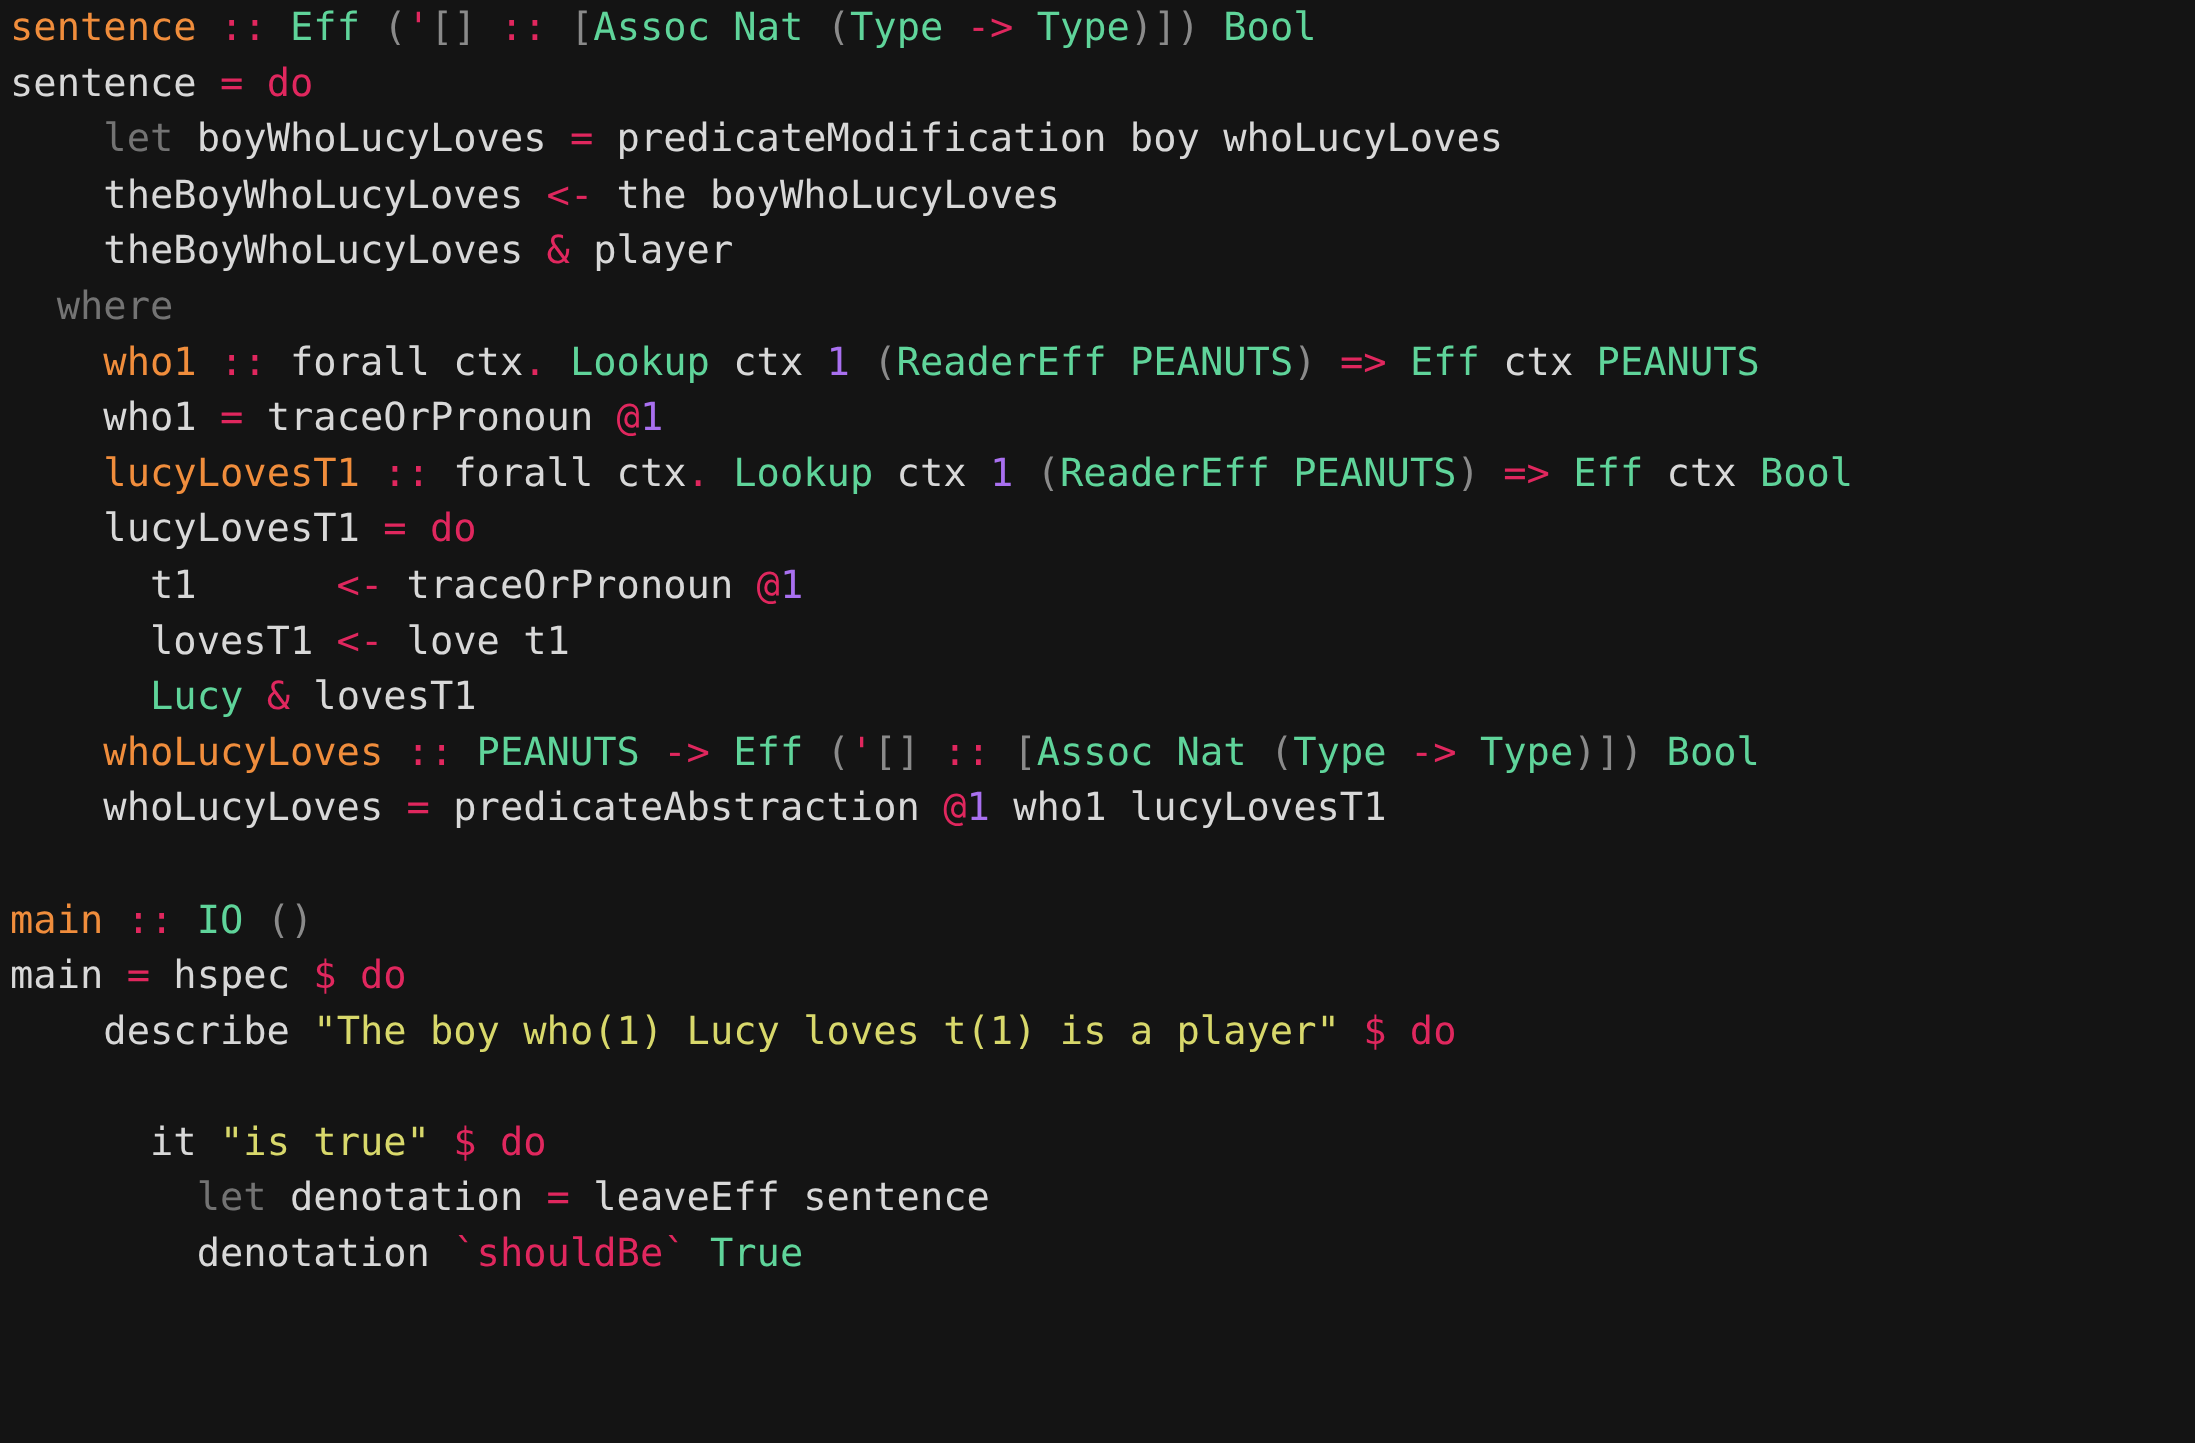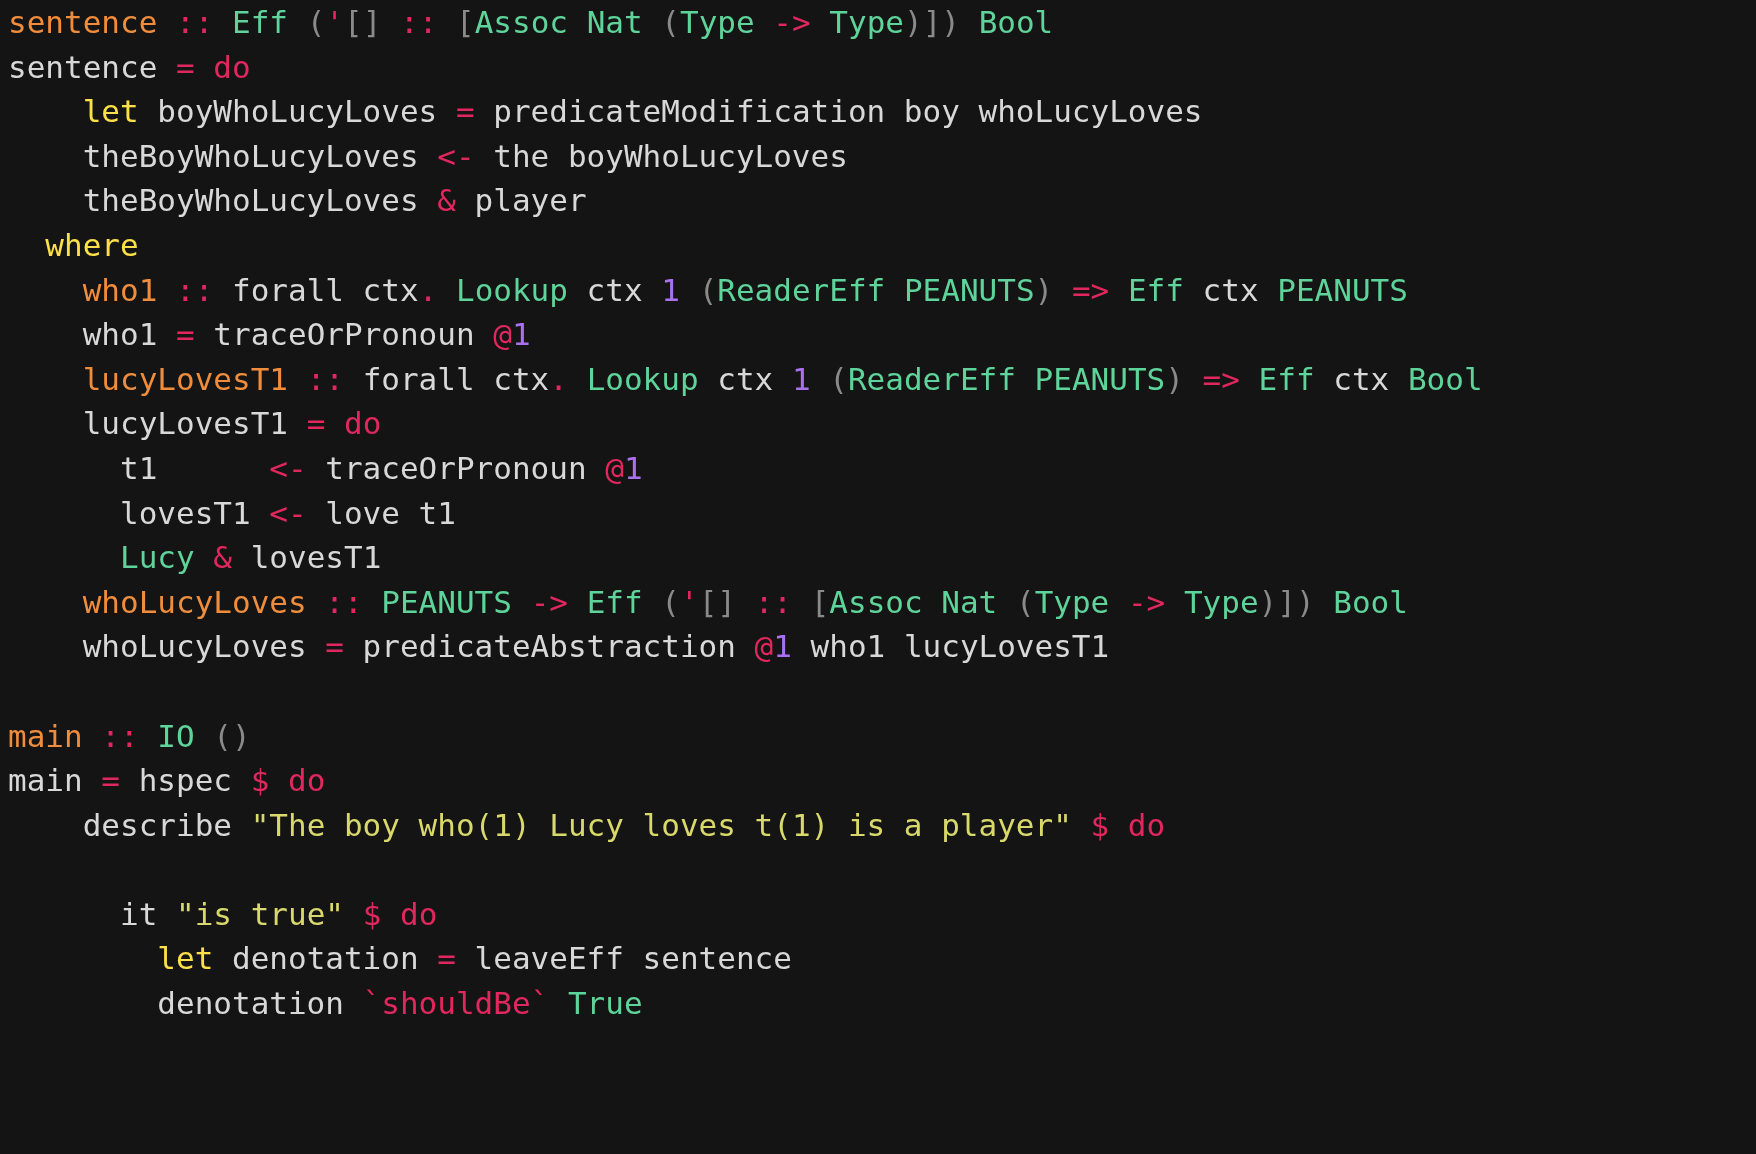--- a/index.html
+++ b/index.html
@@ -25,21 +25,21 @@
   }
   .ln {
     display: block;
     height: 44.6px;
     white-space: pre;
   }
   
   .t-plain  { color: #d8d8d8; }
   .t-func   { color: #f08d3c; }
   .t-kw     { color: #e0275e; }
-  .t-kwblue { color: #fde047; }
+  .t-kwblue { color: #737373; }
   .t-type   { color: #5fd49a; }
   .t-num    { color: #a970f0; }
   .t-punct  { color: #8a8a8a; }
   .t-str    { color: #d8d86b; }
   .t-op     { color: #e0275e; }
 </style>
 </head>
 <body>
 
 <div id="code"><span class="ln"><span class="t-func">sentence</span><span class="t-plain"> </span><span class="t-kw">::</span><span class="t-plain"> </span><span class="t-type">Eff</span><span class="t-plain"> </span><span class="t-punct">(</span><span class="t-kw">'</span><span class="t-punct">[]</span><span class="t-plain"> </span><span class="t-kw">::</span><span class="t-plain"> </span><span class="t-punct">[</span><span class="t-type">Assoc Nat </span><span class="t-punct">(</span><span class="t-type">Type </span><span class="t-op">-&gt;</span><span class="t-type"> Type</span><span class="t-punct">)]) </span><span class="t-type">Bool</span></span><span class="ln"><span class="t-plain">sentence </span><span class="t-kw">=</span><span class="t-plain"> </span><span class="t-kw">do</span></span><span class="ln"><span class="t-plain">    </span><span class="t-kwblue">let</span><span class="t-plain"> boyWhoLucyLoves </span><span class="t-kw">=</span><span class="t-plain"> predicateModification boy whoLucyLoves</span></span><span class="ln"><span class="t-plain">    theBoyWhoLucyLoves </span><span class="t-kw">&lt;-</span><span class="t-plain"> the boyWhoLucyLoves</span></span><span class="ln"><span class="t-plain">    theBoyWhoLucyLoves </span><span class="t-kw">&amp;</span><span class="t-plain"> player</span></span><span class="ln"><span class="t-plain">  </span><span class="t-kwblue">where</span></span><span class="ln"><span class="t-plain">    </span><span class="t-func">who1</span><span class="t-plain"> </span><span class="t-kw">::</span><span class="t-plain"> forall ctx</span><span class="t-kw">.</span><span class="t-plain"> </span><span class="t-type">Lookup</span><span class="t-plain"> ctx </span><span class="t-num">1</span><span class="t-plain"> </span><span class="t-punct">(</span><span class="t-type">ReaderEff PEANUTS</span><span class="t-punct">)</span><span class="t-plain"> </span><span class="t-op">=&gt;</span><span class="t-plain"> </span><span class="t-type">Eff</span><span class="t-plain"> ctx </span><span class="t-type">PEANUTS</span></span><span class="ln"><span class="t-plain">    who1 </span><span class="t-kw">=</span><span class="t-plain"> traceOrPronoun </span><span class="t-kw">@</span><span class="t-num">1</span></span><span class="ln"><span class="t-plain">    </span><span class="t-func">lucyLovesT1</span><span class="t-plain"> </span><span class="t-kw">::</span><span class="t-plain"> forall ctx</span><span class="t-kw">.</span><span class="t-plain"> </span><span class="t-type">Lookup</span><span class="t-plain"> ctx </span><span class="t-num">1</span><span class="t-plain"> </span><span class="t-punct">(</span><span class="t-type">ReaderEff PEANUTS</span><span class="t-punct">)</span><span class="t-plain"> </span><span class="t-op">=&gt;</span><span class="t-plain"> </span><span class="t-type">Eff</span><span class="t-plain"> ctx </span><span class="t-type">Bool</span></span><span class="ln"><span class="t-plain">    lucyLovesT1 </span><span class="t-kw">=</span><span class="t-plain"> </span><span class="t-kw">do</span></span><span class="ln"><span class="t-plain">      t1      </span><span class="t-kw">&lt;-</span><span class="t-plain"> traceOrPronoun </span><span class="t-kw">@</span><span class="t-num">1</span></span><span class="ln"><span class="t-plain">      lovesT1 </span><span class="t-kw">&lt;-</span><span class="t-plain"> love t1</span></span><span class="ln"><span class="t-plain">      </span><span class="t-type">Lucy</span><span class="t-plain"> </span><span class="t-kw">&amp;</span><span class="t-plain"> lovesT1</span></span><span class="ln"><span class="t-plain">    </span><span class="t-func">whoLucyLoves</span><span class="t-plain"> </span><span class="t-kw">::</span><span class="t-plain"> </span><span class="t-type">PEANUTS</span><span class="t-plain"> </span><span class="t-op">-&gt;</span><span class="t-plain"> </span><span class="t-type">Eff</span><span class="t-plain"> </span><span class="t-punct">(</span><span class="t-kw">'</span><span class="t-punct">[]</span><span class="t-plain"> </span><span class="t-kw">::</span><span class="t-plain"> </span><span class="t-punct">[</span><span class="t-type">Assoc Nat </span><span class="t-punct">(</span><span class="t-type">Type </span><span class="t-op">-&gt;</span><span class="t-type"> Type</span><span class="t-punct">)]) </span><span class="t-type">Bool</span></span><span class="ln"><span class="t-plain">    whoLucyLoves </span><span class="t-kw">=</span><span class="t-plain"> predicateAbstraction </span><span class="t-kw">@</span><span class="t-num">1</span><span class="t-plain"> who1 lucyLovesT1</span></span><span class="ln">​</span><span class="ln"><span class="t-func">main</span><span class="t-plain"> </span><span class="t-kw">::</span><span class="t-plain"> </span><span class="t-type">IO</span><span class="t-plain"> </span><span class="t-punct">()</span></span><span class="ln"><span class="t-plain">main </span><span class="t-kw">=</span><span class="t-plain"> hspec </span><span class="t-kw">$</span><span class="t-plain"> </span><span class="t-kw">do</span></span><span class="ln"><span class="t-plain">    describe </span><span class="t-str">"The boy who(1) Lucy loves t(1) is a player"</span><span class="t-plain"> </span><span class="t-kw">$</span><span class="t-plain"> </span><span class="t-kw">do</span></span><span class="ln">​</span><span class="ln"><span class="t-plain">      it </span><span class="t-str">"is true"</span><span class="t-plain"> </span><span class="t-kw">$</span><span class="t-plain"> </span><span class="t-kw">do</span></span><span class="ln"><span class="t-plain">        </span><span class="t-kwblue">let</span><span class="t-plain"> denotation </span><span class="t-kw">=</span><span class="t-plain"> leaveEff sentence</span></span><span class="ln"><span class="t-plain">        denotation </span><span class="t-kw">`shouldBe`</span><span class="t-plain"> </span><span class="t-type">True</span></span></div>

